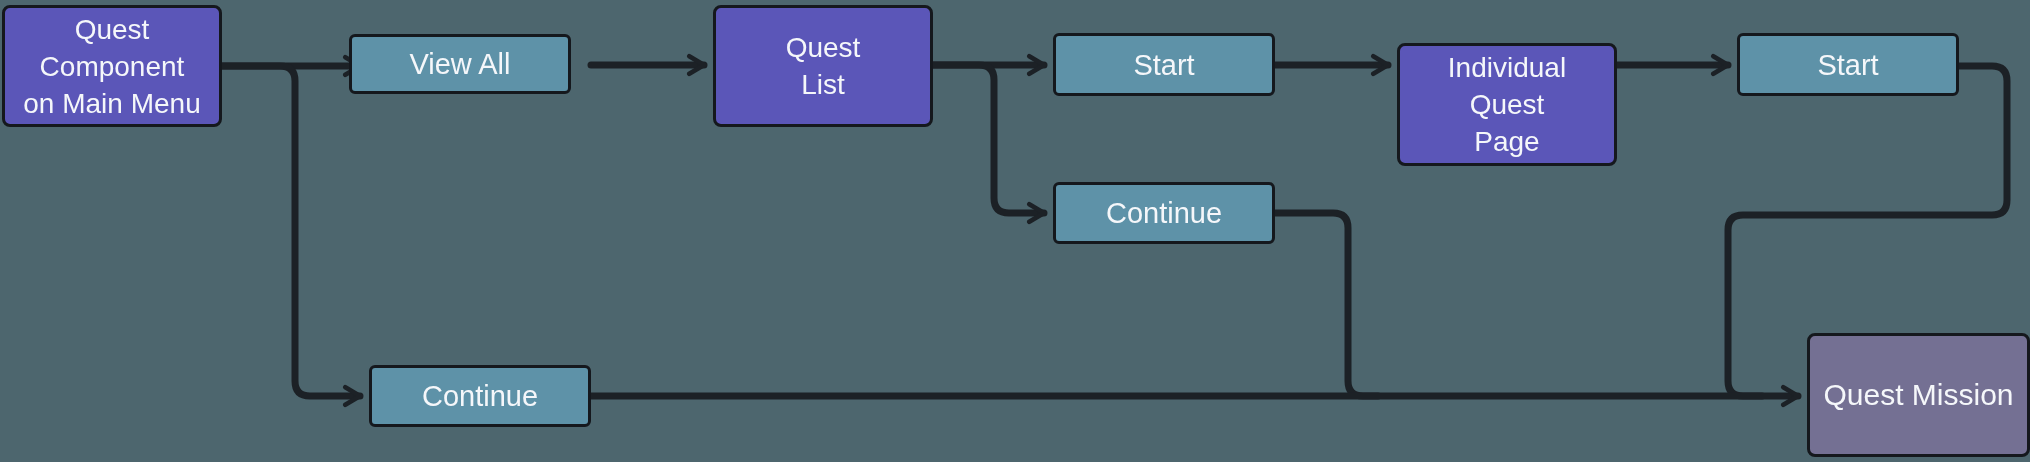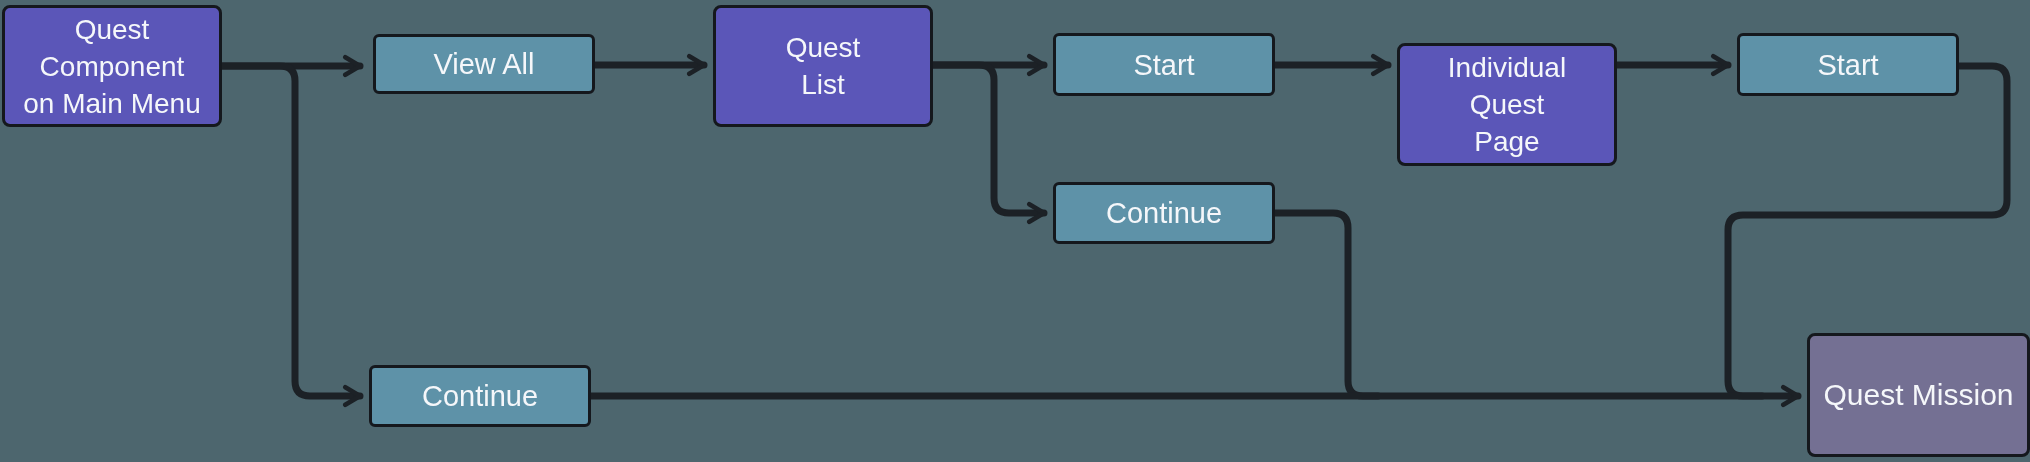--- a/index.html
+++ b/index.html
@@ -66,21 +66,21 @@
     line-height:32px;
   }
   .node.terminal{
     background:var(--terminal_node);
     border-radius:8px;
     font-size:30px;
     line-height:34px;
   }
   
   #n-quest-component{left:2px;   top:5px;   width:220px; height:122px;}
-  #n-view-all       {left:373px; top:34px;  width:222px; height:60px;}
+  #n-view-all       {left:349px; top:34px;  width:222px; height:60px;}
   #n-quest-list     {left:713px; top:5px;   width:220px; height:122px;}
   #n-start-1        {left:1053px;top:33px;  width:222px; height:63px;}
   #n-iqp            {left:1397px;top:4px;   width:220px; height:123px;margin-top:39px;}
   #n-start-2        {left:1737px;top:33px;  width:222px; height:63px;}
   #n-continue-mid   {left:1053px;top:182px; width:222px; height:62px;}
   #n-continue-main  {left:369px; top:365px; width:222px; height:62px;}
   #n-quest-mission  {left:1807px;top:333px; width:223px; height:124px;}
 </style>
 </head>
 <body>

